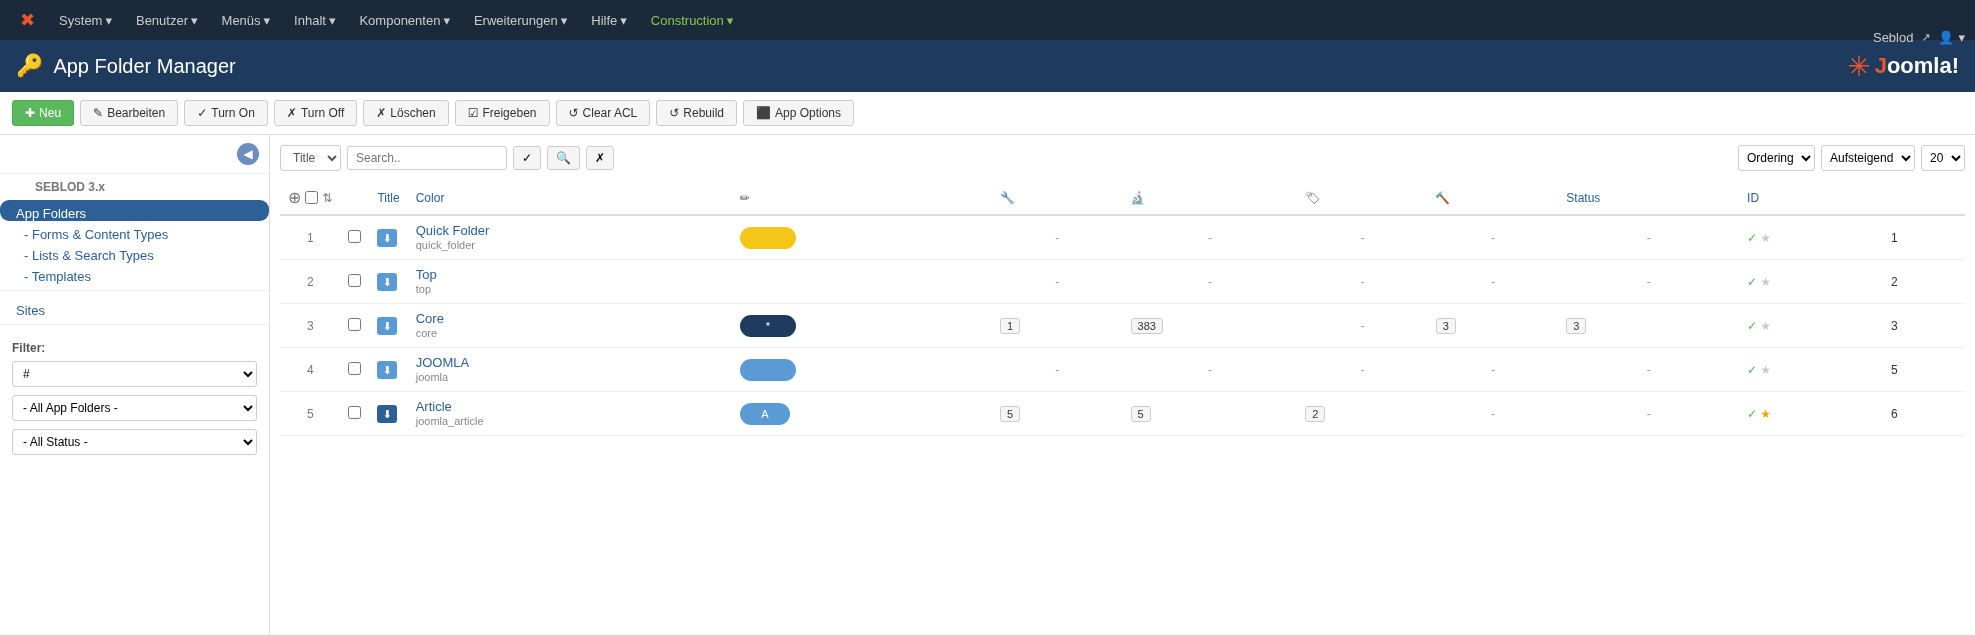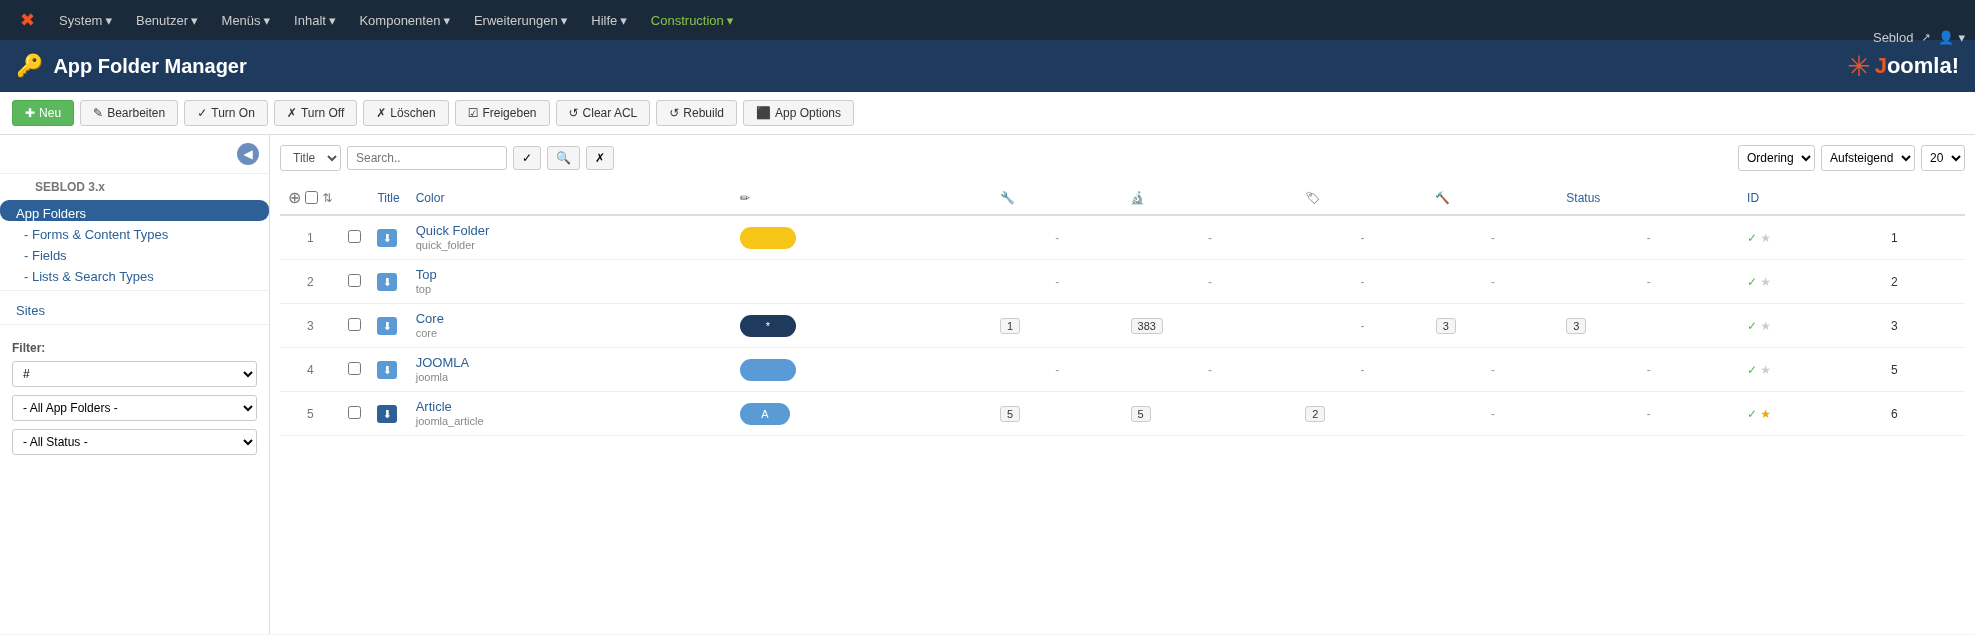--- a/index.html
+++ b/index.html
@@ -31,21 +31,21 @@
       background: #1e3a5c;
       color: #fff;
       display: flex;
       align-items: center;
       justify-content: space-between;
       height: 52px;
       padding: 0 16px;
     }
     .header-bar-left { display: flex; align-items: center; gap: 10px; }
     .header-icon { color: #e8572a; font-size: 22px; }
-    .header-title { font-size: 20px; font-weight: 700; color: #fff; }
+    .header-title { font-size: 20px; font-weight: 400; color: #fff; }
 
     
     .toolbar {
       background: #fff;
       border-bottom: 1px solid #ddd;
       display: flex;
       align-items: center;
       padding: 8px 12px;
       gap: 6px;
     }
@@ -325,24 +325,24 @@
       <div class="collapse-icon">◀</div>
     </div>
     <div class="sidebar-heading">SEBLOD 3.x</div>
     <div class="sidebar-item active">
       <span>App Folders</span>
     </div>
     <div class="sidebar-item sub">
       <span>- Forms &amp; Content Types</span>
     </div>
     <div class="sidebar-item sub">
-      <span>- Fields</span>
+      <span>- Lists &amp; Search Types</span>
     </div>
     <div class="sidebar-item sub">
-      <span>- Lists &amp; Search Types</span>
+      <span>- Templates</span>
     </div>
     <div class="sidebar-divider"></div>
     <div class="sidebar-item">
       <span>Sites</span>
     </div>
     <div class="sidebar-divider"></div>
     <div class="filter-section">
       <div class="filter-label">Filter:</div>
       <select class="filter-select">
         <option>#</option>

